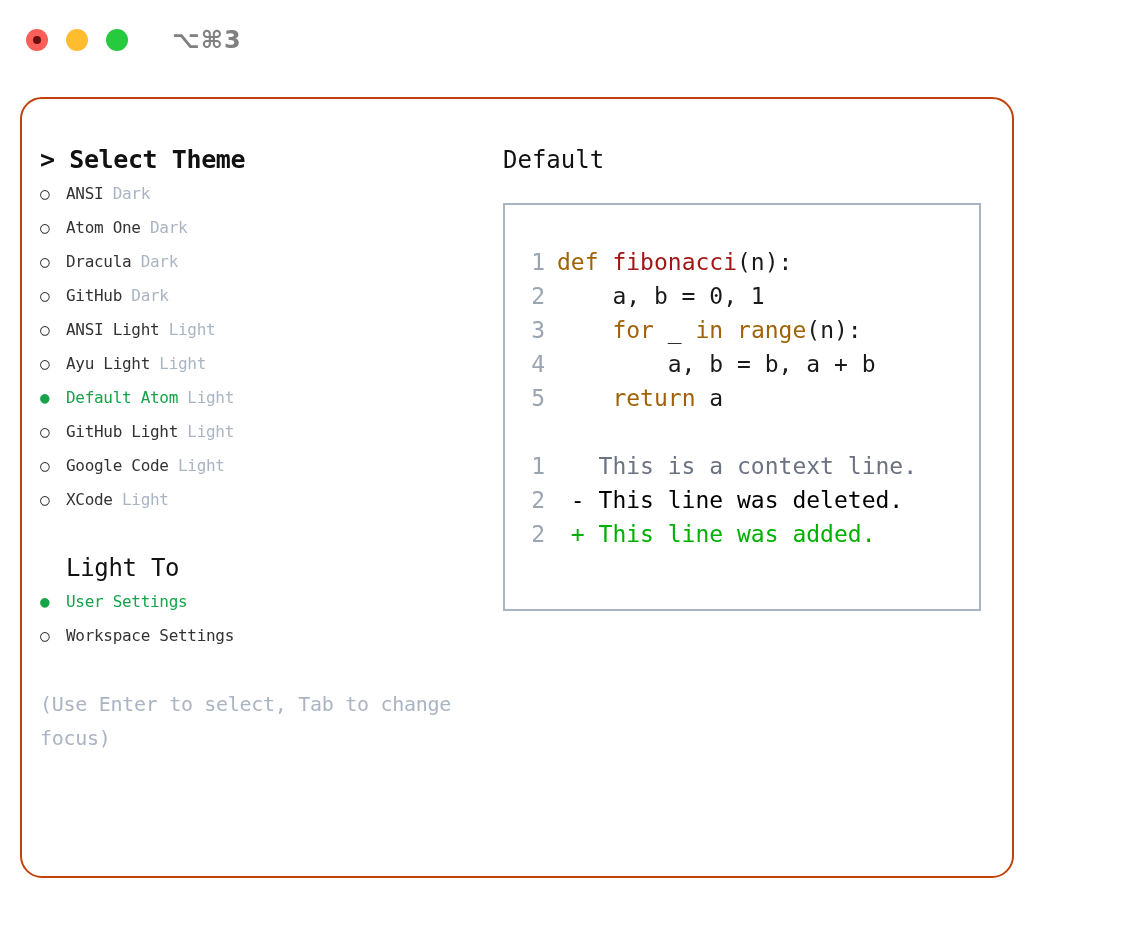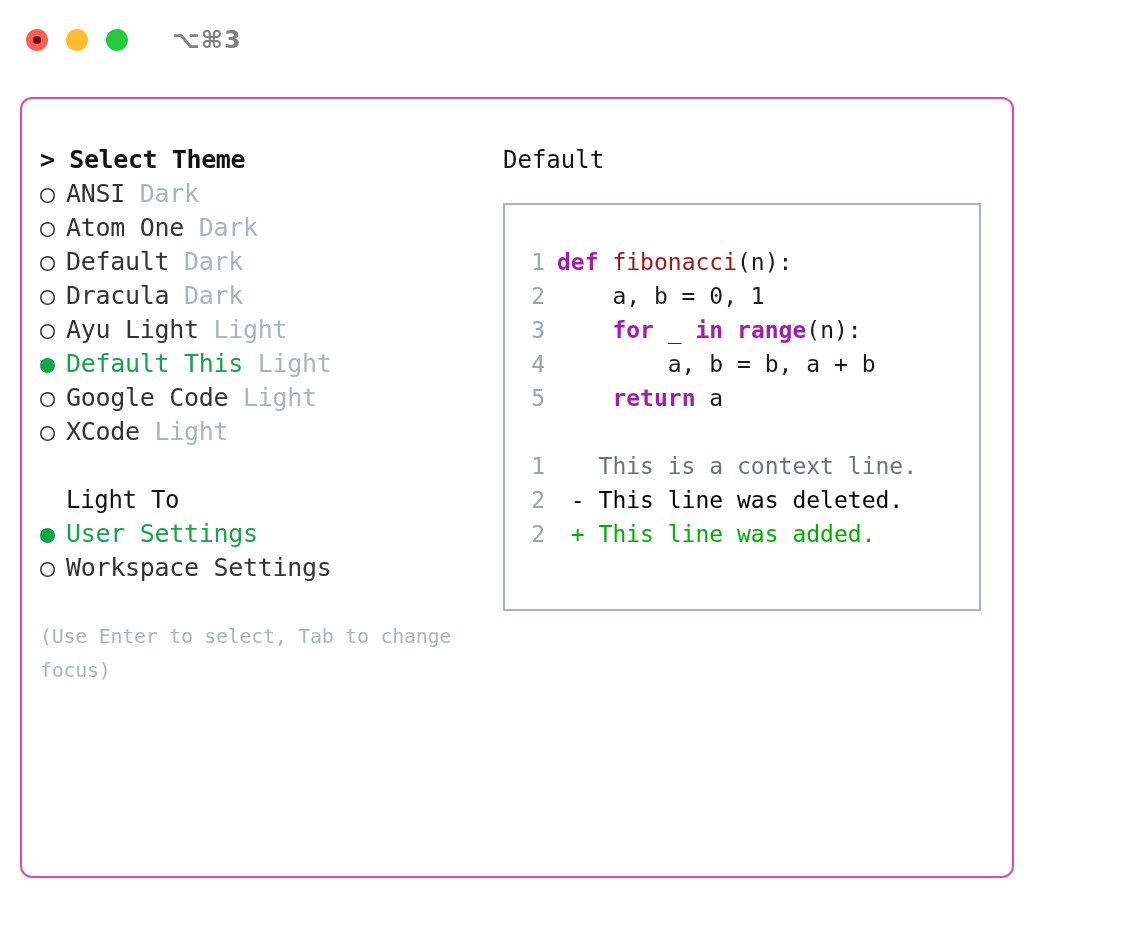--- a/index.html
+++ b/index.html
@@ -69,22 +69,22 @@
     font-weight: 600;
   }
 
   
   .panel {
     position: absolute;
     left: 20px;
     top: 97px;
     width: 994px;
     height: 781px;
-    border: 2px solid #ec4899;
-    border-radius: 12px;
+    border: 2px solid #c2410c;
+    border-radius: 22px;
     box-sizing: border-box;
     background: #ffffff;
   }
 
   .cols {
     position: absolute;
     left: 0; top: 0;
     width: 100%;
     height: 100%;
   }
@@ -103,21 +103,21 @@
     color: #111111;
     letter-spacing: -0.4px;
     height: 34px;
     line-height: 34px;
     white-space: pre;
   }
 
   .theme-row {
     height: 34px;
     line-height: 34px;
-    font-size: 25px;
+    font-size: 16px;
     color: #333333;
     white-space: pre;
     letter-spacing: -0.3px;
   }
   .theme-row .bullet {
     display: inline-block;
     width: 26px;
     color: #333333;
   }
   .theme-row.selected .bullet { color: #16a34a; }
@@ -180,21 +180,21 @@
     white-space: pre;
     font-family: "DejaVu Sans Mono", monospace;
   }
   .code .ln {
     color: #9aa5b1;
     display: inline-block;
     width: 26px;
     text-align: right;
     margin-right: 12px;
   }
-  .kw   { color: #a21caf; font-weight: bold; }
+  .kw   { color: #a16207; }
   .fn   { color: #a31515; }
   .plain{ color: #1a1a1a; }
   .blank-line { height: 34px; }
   .ctx  { color: #6b7280; text-align: center; }
   .del  { color: #000000; }
   .add  { color: #00b000; }
 </style>
 </head>
 <body>
 
@@ -210,24 +210,26 @@
   </div>
 
   <div class="panel">
     <div class="cols">
 
       <div class="left-col">
         <div class="list-title">&gt; Select Theme</div>
         <div id="theme-list">
             <div class="theme-row"><span class="bullet">○</span><span class="name">ANSI </span><span class="tag">Dark</span></div>
             <div class="theme-row"><span class="bullet">○</span><span class="name">Atom One </span><span class="tag">Dark</span></div>
-            <div class="theme-row"><span class="bullet">○</span><span class="name">Default </span><span class="tag">Dark</span></div>
             <div class="theme-row"><span class="bullet">○</span><span class="name">Dracula </span><span class="tag">Dark</span></div>
+            <div class="theme-row"><span class="bullet">○</span><span class="name">GitHub </span><span class="tag">Dark</span></div>
+            <div class="theme-row"><span class="bullet">○</span><span class="name">ANSI Light </span><span class="tag">Light</span></div>
             <div class="theme-row"><span class="bullet">○</span><span class="name">Ayu Light </span><span class="tag">Light</span></div>
-            <div class="theme-row selected"><span class="bullet">●</span><span class="name">Default This </span><span class="tag">Light</span></div>
+            <div class="theme-row selected"><span class="bullet">●</span><span class="name">Default Atom </span><span class="tag">Light</span></div>
+            <div class="theme-row"><span class="bullet">○</span><span class="name">GitHub Light </span><span class="tag">Light</span></div>
             <div class="theme-row"><span class="bullet">○</span><span class="name">Google Code </span><span class="tag">Light</span></div>
             <div class="theme-row"><span class="bullet">○</span><span class="name">XCode </span><span class="tag">Light</span></div>
           </div>
 
         <div class="section-gap"></div>
 
         <div class="apply-title">Light To</div>
         <div id="apply-list">
             <div class="theme-row selected"><span class="bullet">●</span><span class="name">User Settings</span></div>
             <div class="theme-row"><span class="bullet">○</span><span class="name">Workspace Settings</span></div>

